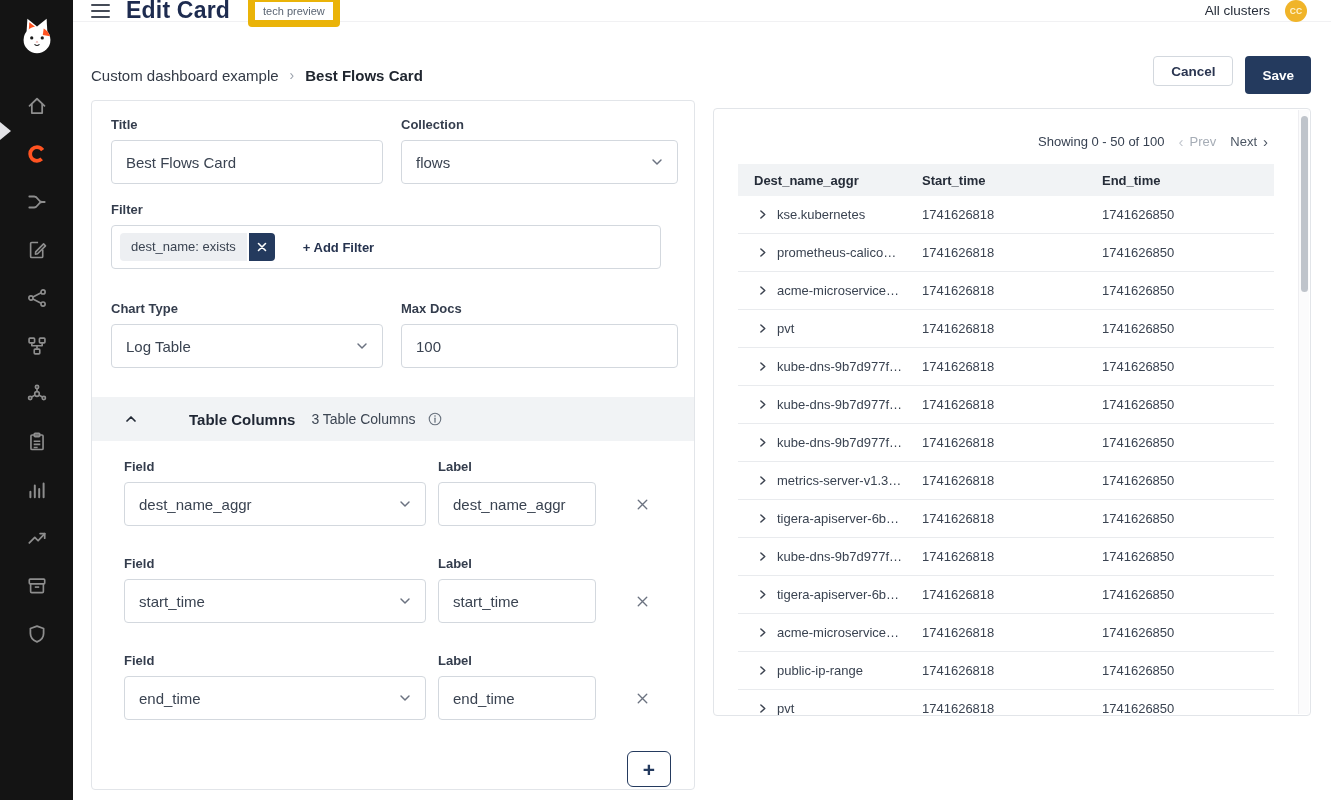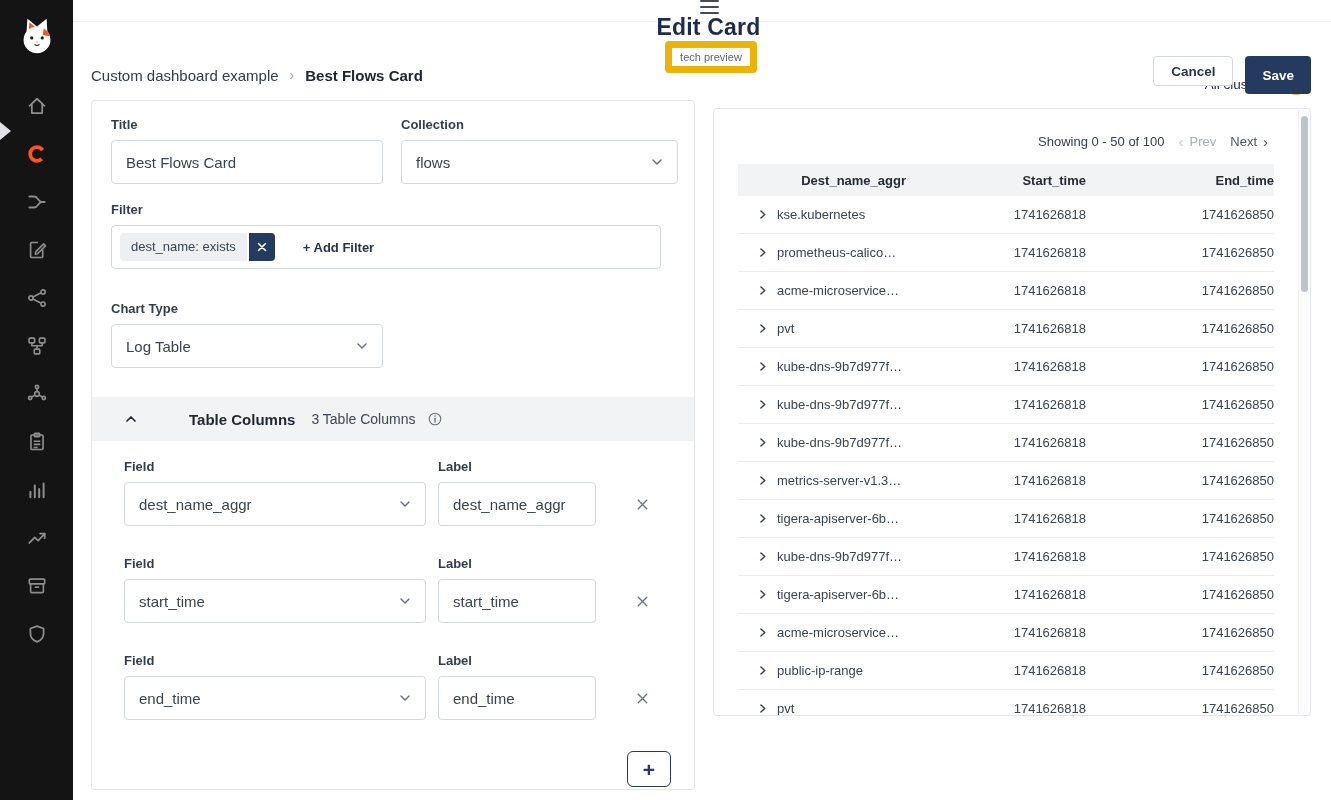--- a/index.html
+++ b/index.html
@@ -9,40 +9,40 @@
     background:#ffffff; position:relative; overflow:hidden; color:#3a4351;
   }
   
   .sidebar { position:absolute; left:0; top:0; width:73px; height:800px; background:#141414; display:flex; flex-direction:column; align-items:center; z-index:5; }
   .logo-wrap { margin-top:10px; width:52px; height:54px; display:flex; align-items:center; justify-content:center; cursor:pointer; }
   .nav-icons { margin-top:18px; display:flex; flex-direction:column; align-items:center; }
   .nav-item { width:48px; height:48px; display:flex; align-items:center; justify-content:center; color:#8e8e8e; cursor:pointer; }
   .nav-item svg { width:22px; height:22px; }
   .cursor-notch { position:absolute; left:0; top:122px; width:0; height:0; border-top:9px solid transparent; border-bottom:9px solid transparent; border-left:11px solid #e2e2e6; z-index:6; }
   
-  .topbar { position:absolute; left:73px; top:0; right:0; height:22px; background:#fff; display:flex; align-items:center; border-bottom:1px solid #f1f1f3;flex-direction:column; }
+  .topbar { position:absolute; left:73px; top:0; right:0; height:22px; background:#fff; display:flex; align-items:center; border-bottom:1px solid #f1f1f3; }
   .hamburger { margin-left:18px; width:22px; height:22px; display:flex; flex-direction:column; justify-content:center; gap:4px; cursor:pointer; background:none; border:none; }
   .hamburger span { display:block; height:2px; width:19px; background:#454b57; border-radius:2px; }
   .app-title { margin-left:13px; font-size:23px; font-weight:700; color:#1d2b4f; letter-spacing:.2px; }
   .badge { margin-left:18px; font-size:11px; color:#5b6573; border:7px solid #eab308; border-radius:4px; padding:3px 8px; background:#fff; }
   .topbar-right { margin-left:auto; display:flex; align-items:center; gap:15px; margin-right:24px; }
   .clusters-label { font-size:13.5px; color:#272e3a; cursor:pointer; }
   .avatar { width:22px; height:22px; border-radius:50%; background:#f0b429; color:#fff3cf; font-size:8.5px; font-weight:700; display:flex; align-items:center; justify-content:center; cursor:pointer; }
   
   .crumb-row { position:absolute; left:91px; right:20px; top:56px; height:38px; display:flex; align-items:center; }
   .crumb-parent { font-size:15px; color:#333a46; cursor:pointer; }
   .crumb-sep { margin:0 11px; color:#9aa1ab; font-size:14px; }
   .crumb-current { font-size:15px; font-weight:700; color:#20262f; }
   .crumb-actions { margin-left:auto; display:flex; gap:12px; }
   .btn-cancel { height:30px; padding:0 17px; border:1px solid #d3d8de; border-radius:4px; background:#fff; color:#2a3550; font-size:13.5px; font-weight:600; font-family:inherit; cursor:pointer; }
   .btn-save { height:38px; padding:0 17px; border:none; border-radius:4px; background:#243a5e; color:#fff; font-size:13.5px; font-weight:600; font-family:inherit; cursor:pointer; }
   
   .panel { background:#fff; border:1px solid #e2e5e9; border-radius:4px; position:absolute; }
   .panel-left { left:91px; top:100px; width:604px; height:690px; padding-top:16px; overflow:hidden; }
-  .panel-right { left:713px; top:108px; width:598px; height:608px; overflow:hidden;text-align:right; }
+  .panel-right { left:713px; top:108px; width:598px; height:608px; overflow:hidden; }
   
   .form-grid { display:grid; grid-template-columns:272px 277px; column-gap:18px; padding:0 18px 0 19px; }
   .flabel { display:block; font-size:13px; font-weight:700; color:#343d4d; margin-bottom:8px; }
   .text-input { width:100%; height:44px; border:1px solid #d3d8de; border-radius:4px; padding:0 14px; font-size:15px; color:#3a4351; font-family:inherit; background:#fff; }
   .select { display:flex; align-items:center; justify-content:space-between; height:44px; border:1px solid #d3d8de; border-radius:4px; padding:0 12px 0 14px; font-size:15px; color:#3a4351; background:#fff; cursor:pointer; }
   .select svg { width:16px; height:16px; flex:0 0 auto; }
   .filter-section { padding:0 19px; margin-top:18px; }
   .filter-box { width:550px; height:44px; border:1px solid #d3d8de; border-radius:4px; display:flex; align-items:center; padding:0 8px; }
   .chip { display:flex; align-items:center; height:28px; }
   .chip-text { background:#edeff2; border-radius:4px 0 0 4px; padding:0 11px; font-size:13px; color:#3a4351; line-height:28px; }
@@ -241,20 +241,24 @@
   <div class="form-grid row2">
     <div>
       <label class="flabel">Chart Type</label>
       <div class="select">
         <span>Log Table</span>
         <svg viewBox="0 0 20 20" fill="none" stroke="#6b7280" stroke-width="1.8" stroke-linecap="round" stroke-linejoin="round">
             <path d="M5 7.5 L10 12.5 L15 7.5"></path>
           </svg>
       </div>
     </div>
+    <div>
+      <label class="flabel">Max Docs</label>
+      <input class="text-input" value="100" style="">
+    </div>
   </div>
 
   <div class="section-header">
     <button class="collapse-btn">
       <svg width="16" height="16" viewBox="0 0 20 20" fill="none" stroke="#232a36" stroke-width="2.2" stroke-linecap="round" stroke-linejoin="round">
           <path d="M5 12.5 L10 7.5 L15 12.5"></path>
         </svg>
     </button>
     <span class="sec-title">Table Columns</span>
     <span class="sec-count">3 Table Columns</span>

